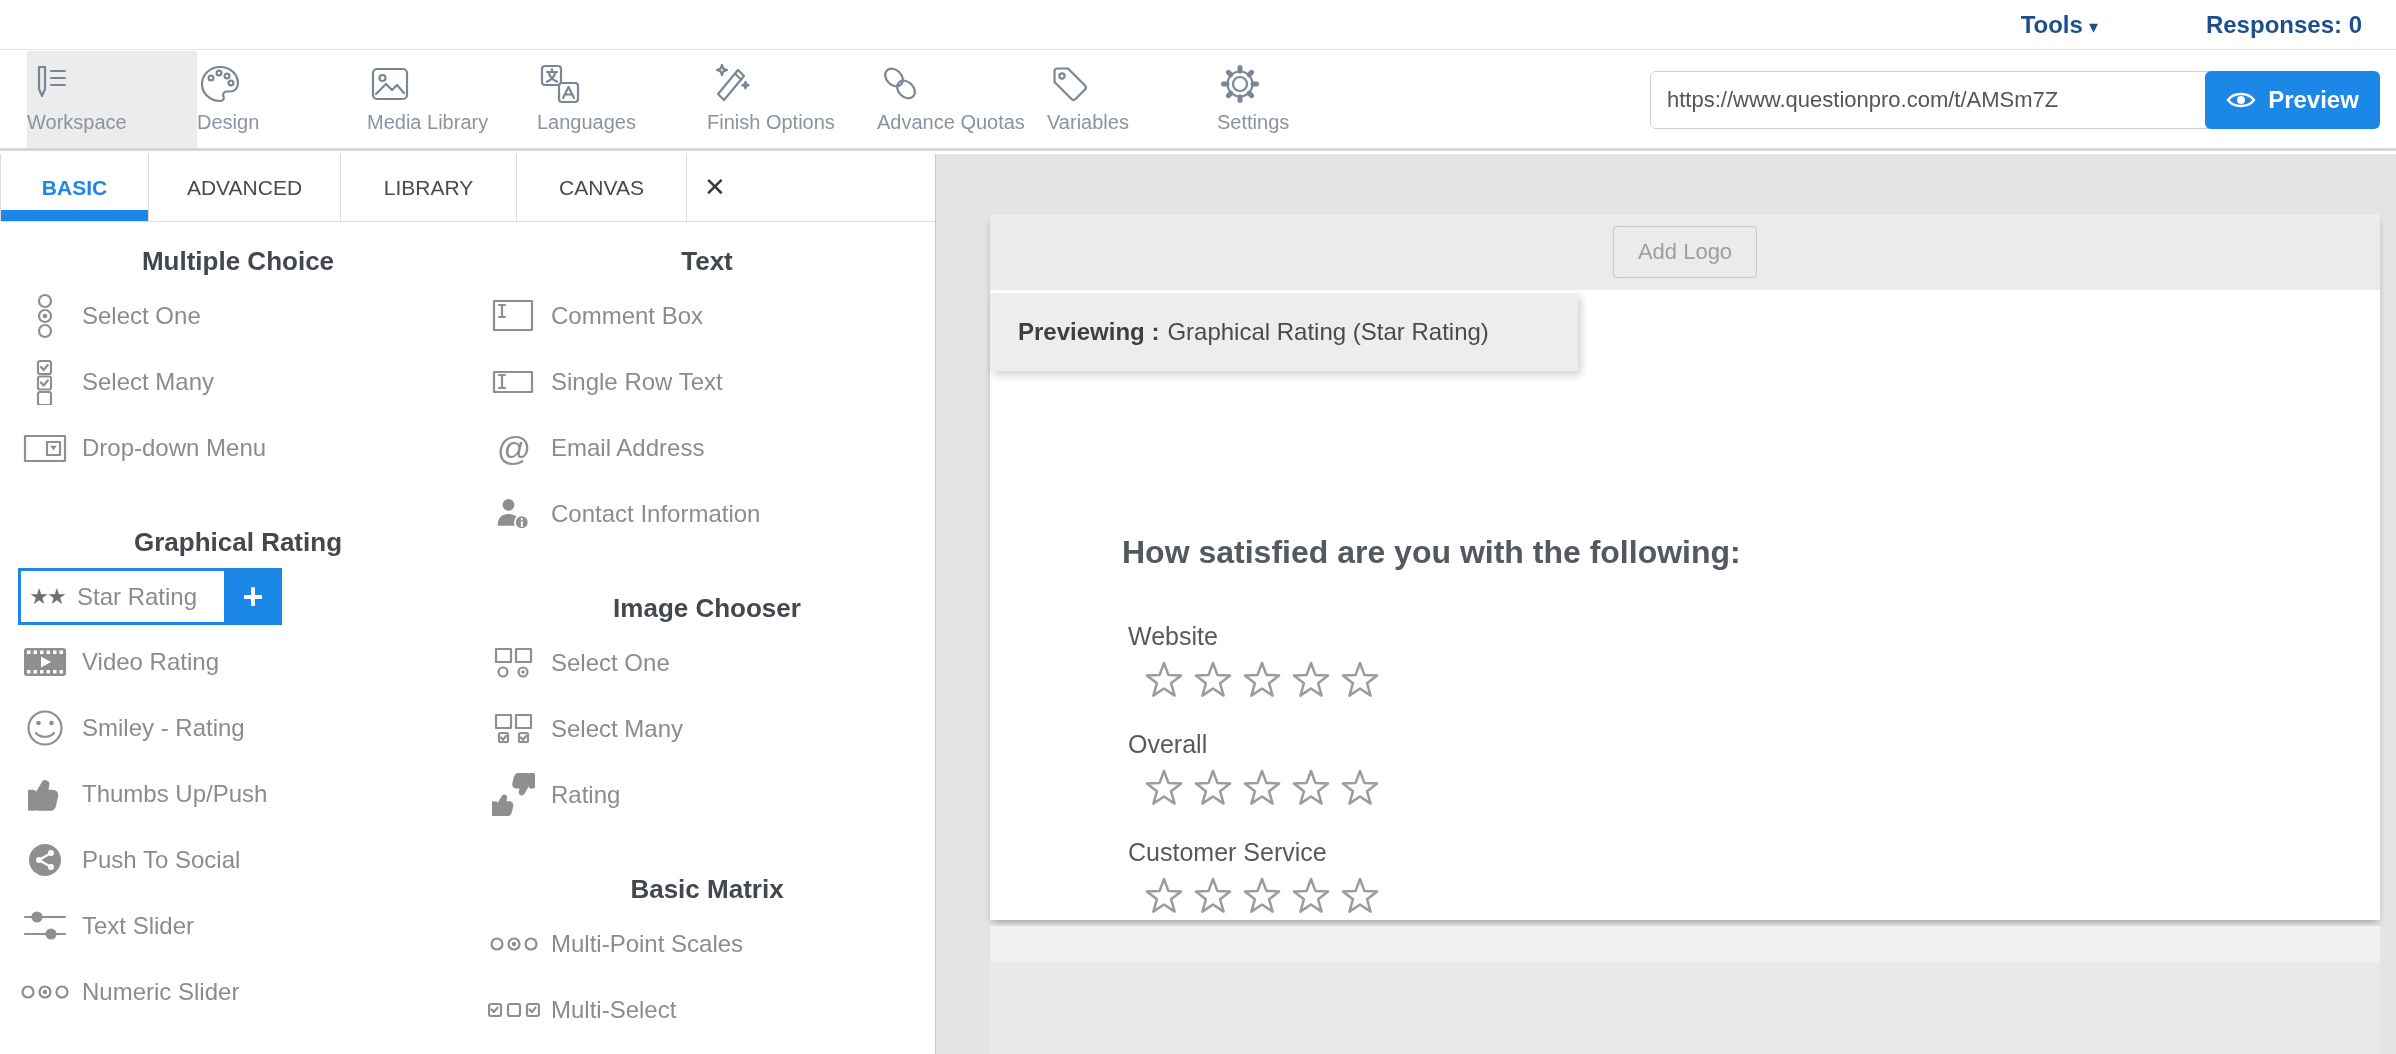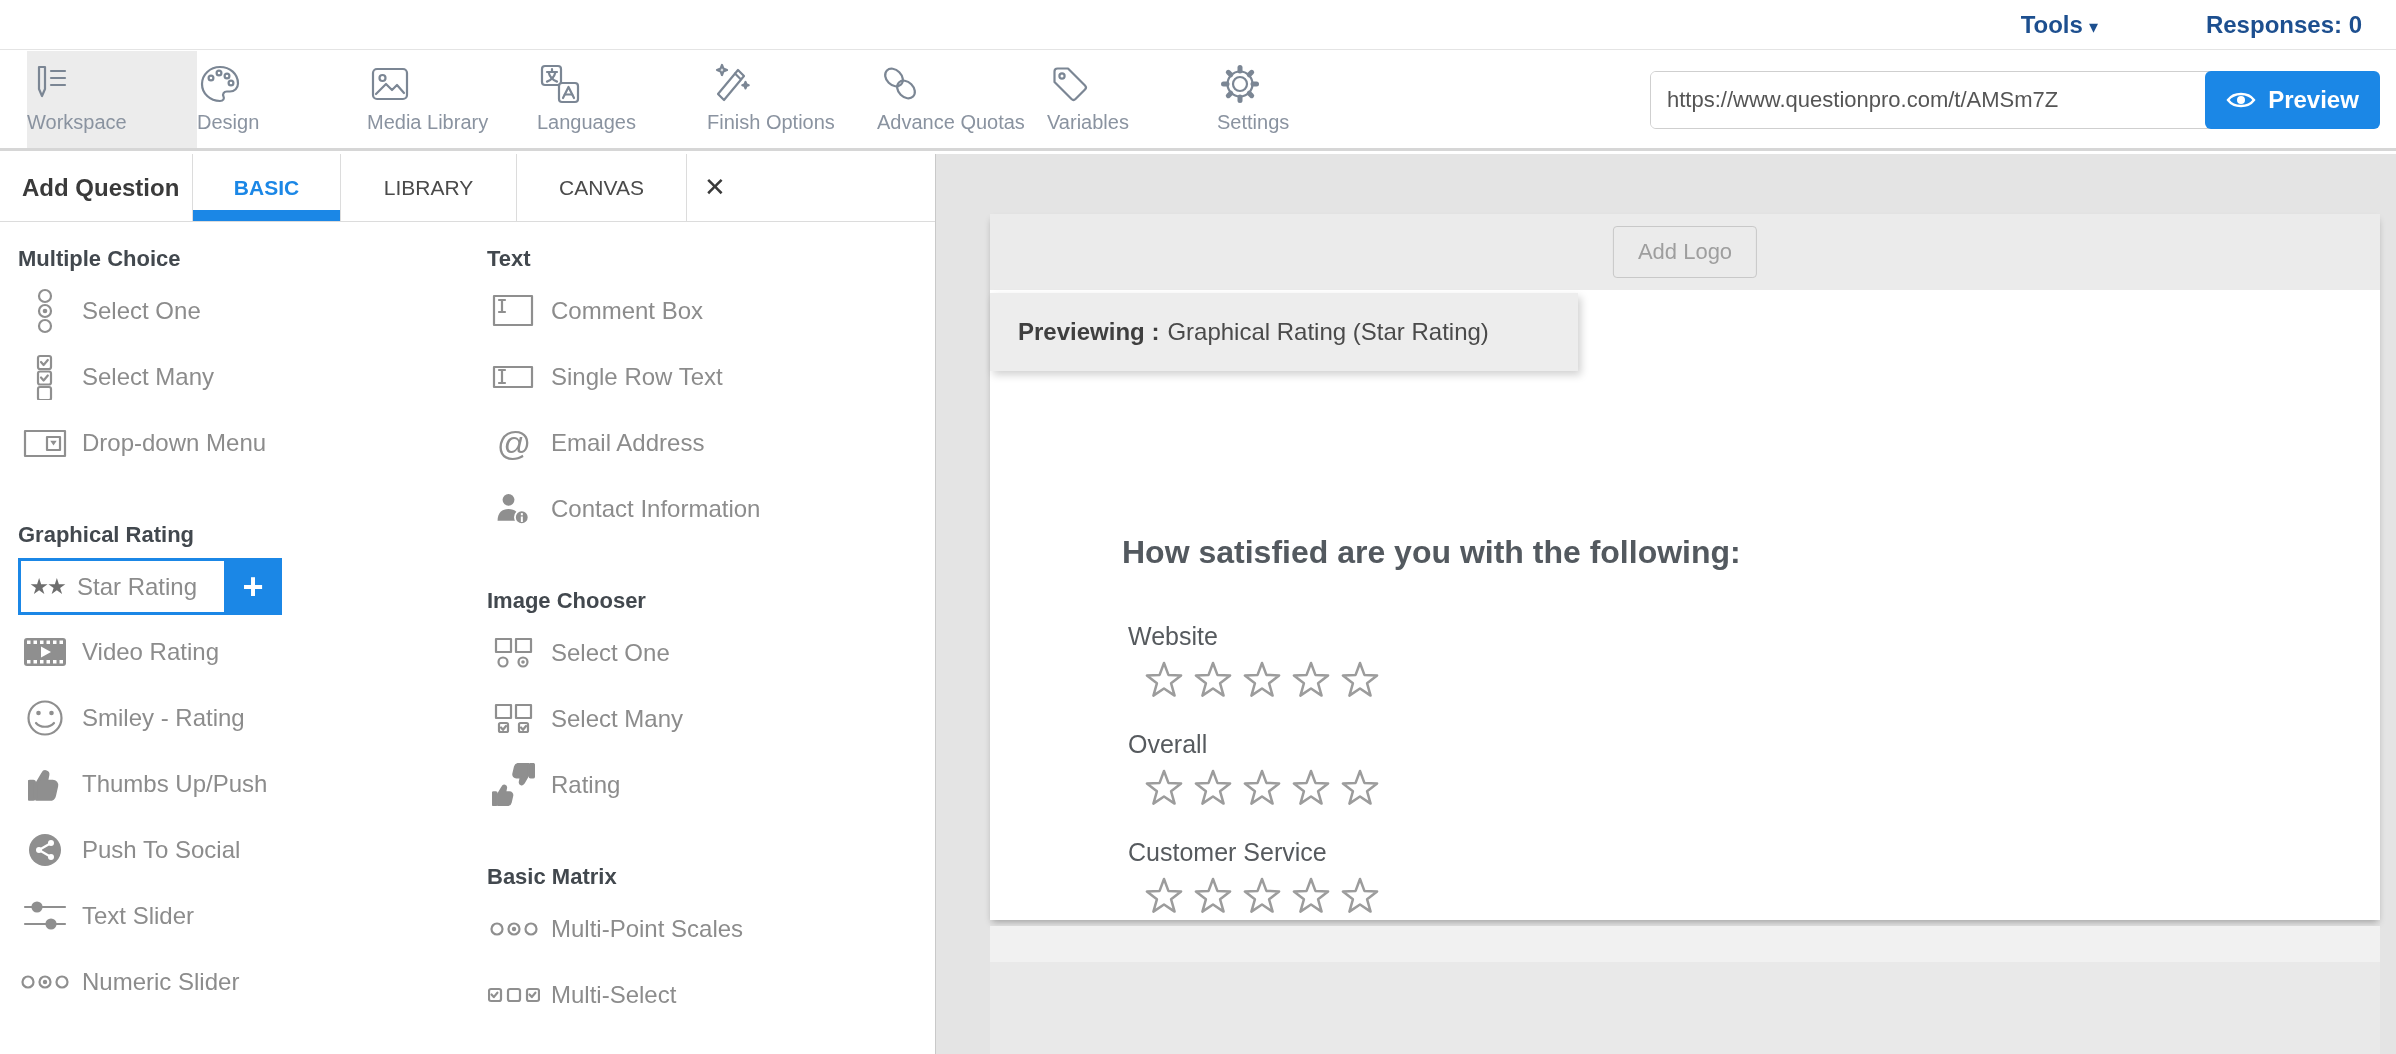--- a/index.html
+++ b/index.html
@@ -51,21 +51,21 @@
   .ptab-item.active::after { content:""; position:absolute; left:0; right:0; bottom:0;
     height:11px; background:#1b87e6; }
   .tab-basic { width:148px; } .tab-advanced { width:192px; }
   .tab-library { width:176px; } .tab-canvas { width:170px; }
   .tab-close { width:57px; display:flex; align-items:center; justify-content:center;
     border-left:1px solid #dcdcdc; font-size:26px; font-weight:700; color:#3a3a3a; cursor:pointer; }
 
   .pcol { position:absolute; top:68px; }
   .pcol1 { left:18px; width:440px; }
   .pcol2 { left:487px; width:440px; }
-  .section-heading { font-size:22px; font-weight:700; color:#42484e; margin-top:24px; margin-bottom:6px; }
+  .section-heading { font-size:26px; font-weight:700; color:#42484e; margin-top:24px; margin-bottom:6px;text-align:center; }
   .gap-lg { margin-top:46px; }
   .qitem { display:flex; align-items:center; height:66px; cursor:pointer; }
   .qicon { width:54px; display:flex; align-items:center; justify-content:center; flex:none; }
   .qicon svg { stroke:#8f8f8f; fill:none; stroke-width:2.2; stroke-linecap:round; stroke-linejoin:round; }
   .qlabel { font-size:24px; color:#8c8c8c; margin-left:10px; white-space:nowrap; }
   .glyph { font-size:34px; color:#8f8f8f; line-height:1; }
   .stars-glyph { font-size:22px; color:#6e6e6e; letter-spacing:-2px; }
 
   .sel-item { position:relative; display:flex; align-items:center; width:264px; height:57px;
     border:3px solid #1b87e6; background:#fff; margin:10px 0 4px 0; cursor:pointer; }
@@ -216,22 +216,22 @@
     <svg viewBox="0 0 30 22">
       <path d="M2 11 C8 3 22 3 28 11 C22 19 8 19 2 11 Z" fill="none" stroke="#fff" stroke-width="2.4"></path>
       <circle cx="15" cy="11" r="4" fill="#fff"></circle>
     </svg>
     <span>Preview</span>
   </div>
 </div>
 
 <div class="left-panel">
   <div class="tabbar">
-    <div class="panel-title">Add Question</div>
     <div class="ptab-item tab-basic active">BASIC</div>
+    <div class="ptab-item tab-advanced">ADVANCED</div>
     <div class="ptab-item tab-library">LIBRARY</div>
     <div class="ptab-item tab-canvas">CANVAS</div>
     <div class="tab-close">
       <span>✕</span>
     </div>
   </div>
 
   <div class="pcol pcol1">
     <div class="section-heading">Multiple Choice</div>
 

